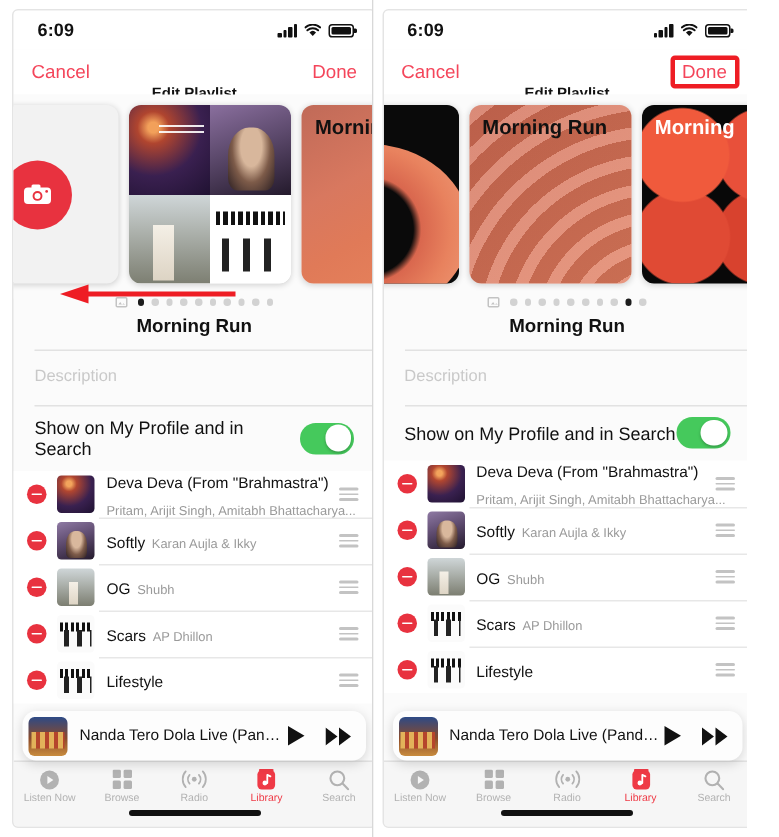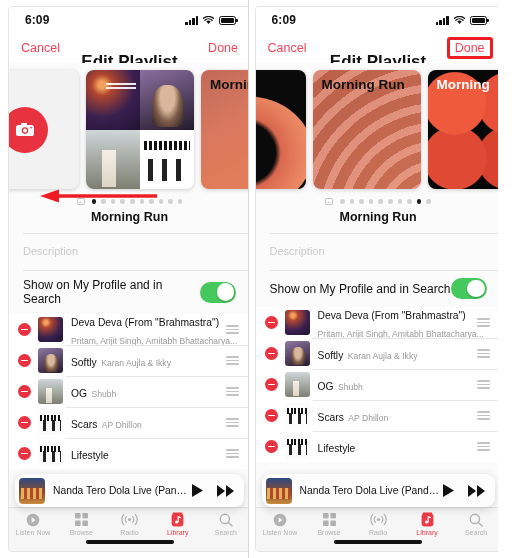--- a/index.html
+++ b/index.html
@@ -47,21 +47,21 @@
   .batt { width:17px; height:9px; border:1.2px solid #111; border-radius:2.4px; position:relative; padding:1px; }
   .batt::after { content:""; position:absolute; right:-3px; top:2.6px; width:1.6px; height:3.4px; background:#111; border-radius:0 1px 1px 0; }
   .batt b { display:block; height:100%; background:#111; border-radius:1px; }
 
   
   .navbar {
     height: 30px; display:flex; align-items:center; justify-content:space-between;
     padding: 0 12px; background:#ffffff; position:relative;
   }
   .nav-btn { font-size: 12.5px; color:#f4455a; cursor:pointer; white-space:nowrap; }
-  .nav-title { font-size: 17px; font-weight: 700; color:#111; position:absolute; left:0; right:0; text-align:center;margin-top:28px; }
+  .nav-title { font-size: 10px; font-weight: 700; color:#111; position:absolute; left:0; right:0; text-align:center;margin-top:28px; }
   .done-wrap { position:relative; z-index:3; }
   .done-wrap.hl { border:3px solid #ee1d24; border-radius:3px; padding:1px 5px; margin-right:-4px; }
 
   
   .carousel-area { position:relative; height: 136px; background:#fbfbfb; padding-top:7px; }
   .cards { display:flex; align-items:flex-start; gap:7px; height:122px; }
   .card {
     flex: 0 0 auto; width: 108px; height: 119px; border-radius: 8px;
     box-shadow: 0 1px 4px rgba(0,0,0,.18);
     overflow:hidden; position:relative; background:#fff;

